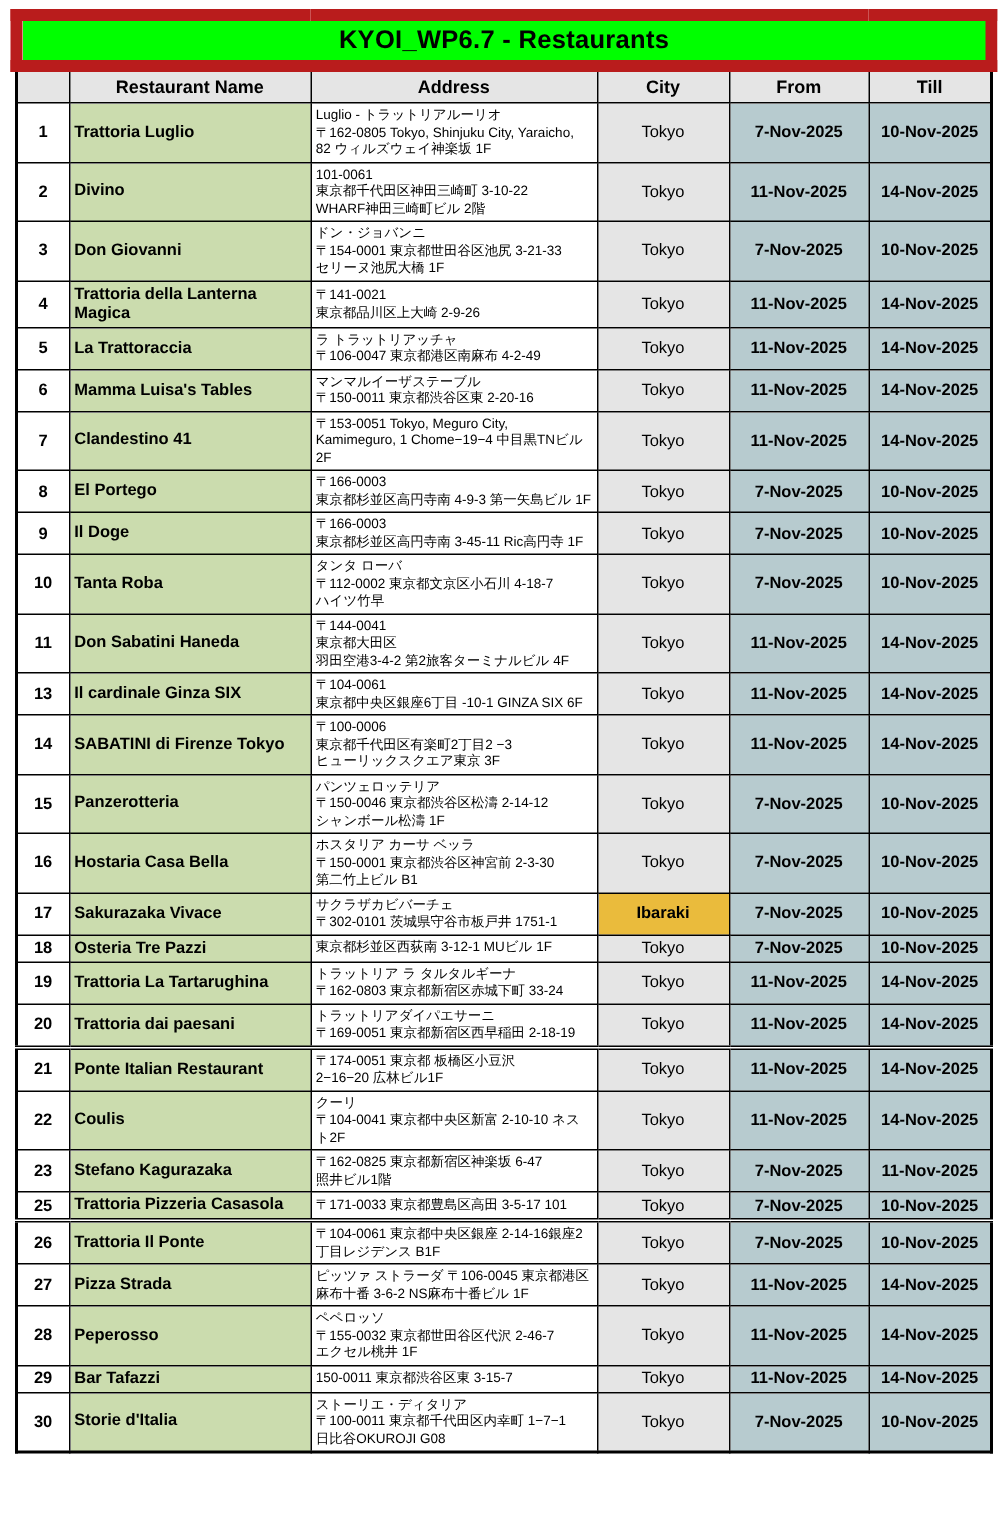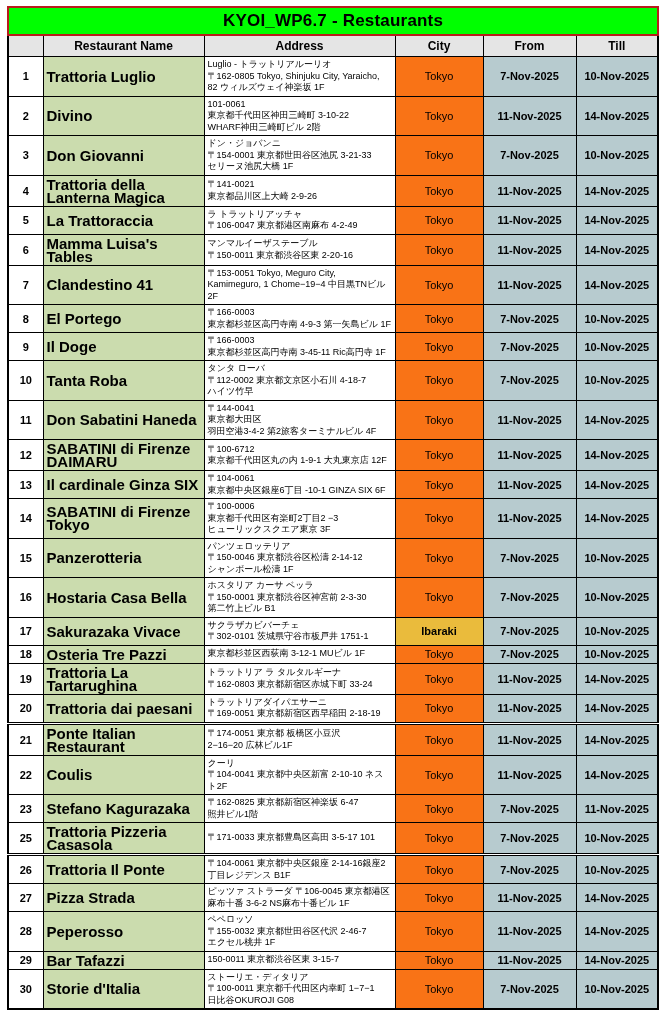--- a/index.html
+++ b/index.html
@@ -24,58 +24,58 @@
     vertical-align: middle;
     overflow: hidden;
     word-wrap: break-word;
   }
   th.title-cell {
     background: var(--title-bg, #00FF00);
     font-size: 17px;
     font-weight: bold;
     text-align: center;
     padding: 3px 2px;
-    border: 2px solid #b91c1c;
+    border: 8px solid #b91c1c;
     letter-spacing: 0.2px;
   }
   th.col-h {
     background: #e5e5e5;
     font-size: 12px;
     font-weight: bold;
     text-align: center;
     padding: 3px 2px;
   }
   td.num {
     font-size: 11px;
     font-weight: bold;
     text-align: center;
     padding: 2px 1px;
     background: #fff;
   }
   td.name {
-    font-size: 15px;
+    font-size: 11px;
     line-height: 13px;
     font-weight: bold;
     text-align: left;
     padding: 2px 3px;
     background: var(--name-bg, #CBDCAE);
   }
   td.addr {
     font-size: 9px;
     line-height: 11.5px;
     text-align: left;
     padding: 2px 3px;
     white-space: pre-line;
     background: #fff;
   }
   td.city {
     font-size: 11px;
     text-align: center;
     padding: 2px 2px;
-    background: #f97316;
+    background: #e5e5e5;
   }
   td.city.highlight {
     background: var(--highlight-bg, #EABB3C);
     font-weight: bold;
   }
   td.date {
     font-size: 11px;
     font-weight: bold;
     text-align: center;
     padding: 2px 2px;
@@ -206,29 +206,20 @@
           <td class="num">11</td>
           <td class="name">Don Sabatini Haneda</td>
           <td class="addr">〒144-0041
 東京都大田区
 羽田空港3-4-2 第2旅客ターミナルビル 4F</td>
           <td class="city">Tokyo</td>
           <td class="date">11-Nov-2025</td>
           <td class="date">14-Nov-2025</td>
         </tr>
         <tr>
-          <td class="num">12</td>
-          <td class="name">SABATINI di Firenze DAIMARU</td>
-          <td class="addr">〒100-6712
-東京都千代田区丸の内 1-9-1 大丸東京店 12F</td>
-          <td class="city">Tokyo</td>
-          <td class="date">11-Nov-2025</td>
-          <td class="date">14-Nov-2025</td>
-        </tr>
-        <tr>
           <td class="num">13</td>
           <td class="name">Il cardinale Ginza SIX</td>
           <td class="addr">〒104-0061
 東京都中央区銀座6丁目 -10-1 GINZA SIX 6F</td>
           <td class="city">Tokyo</td>
           <td class="date">11-Nov-2025</td>
           <td class="date">14-Nov-2025</td>
         </tr>
         <tr>
           <td class="num">14</td>

